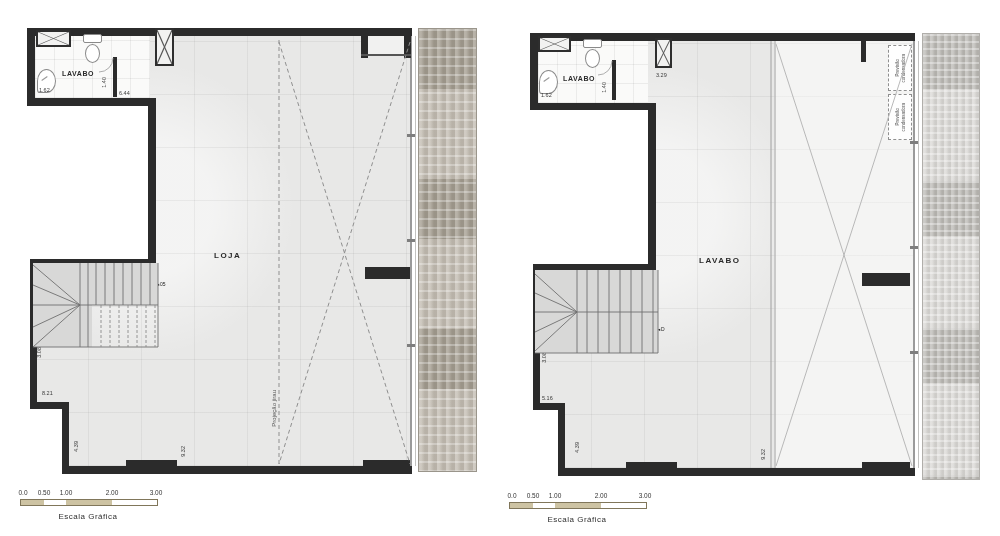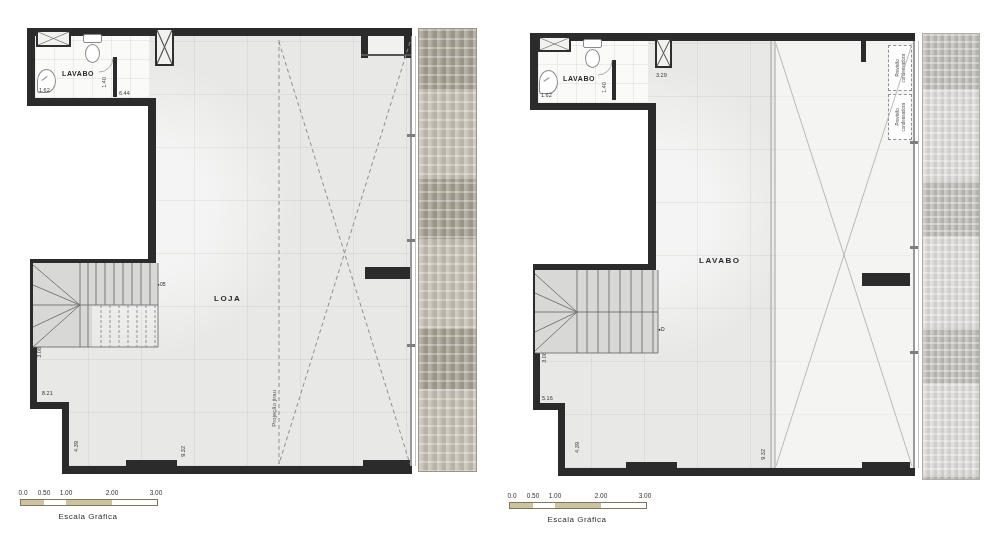--- a/index.html
+++ b/index.html
@@ -116,21 +116,21 @@
     <div class="toilet" style="left:83px;top:34px;width:19px;height:30px;">
       <div class="tank"></div>
         <div class="bowl"></div>
     </div>
     <div class="sink" style="left:37px;top:69px;width:17px;height:22px;">
         <i></i>
       </div>
     <div class="partition" style="left:113px;top:57px;width:4px;height:40px;"></div>
 
     <span class="bathlabel" style="left:62px;top:70px;">LAVABO</span>
-    <span class="roomlabel" style="left:214px;top:251px;margin-top:43px;">LOJA</span>
+    <span class="roomlabel" style="left:214px;top:251px;">LOJA</span>
     <span class="dim" style="left:39px;top:87px;">1.62</span>
     <span class="vdim" style="left:101px;top:77px;">1.40</span>
     <span class="dim" style="left:119px;top:90px;">6.44</span>
     <span class="vdim" style="left:36px;top:347px;">3.08</span>
     <span class="dim" style="left:42px;top:390px;">8.21</span>
     <span class="vdim" style="left:73px;top:441px;">4.39</span>
     <span class="vdim" style="left:180px;top:446px;">9.32</span>
     <span class="marker" style="left:156px;top:281px;"><span style="font-size:4px;">◄</span><span>05</span></span>
     <span class="projlabel" style="left:271px;top:390px;">Projeção jirau</span>
   </div>

